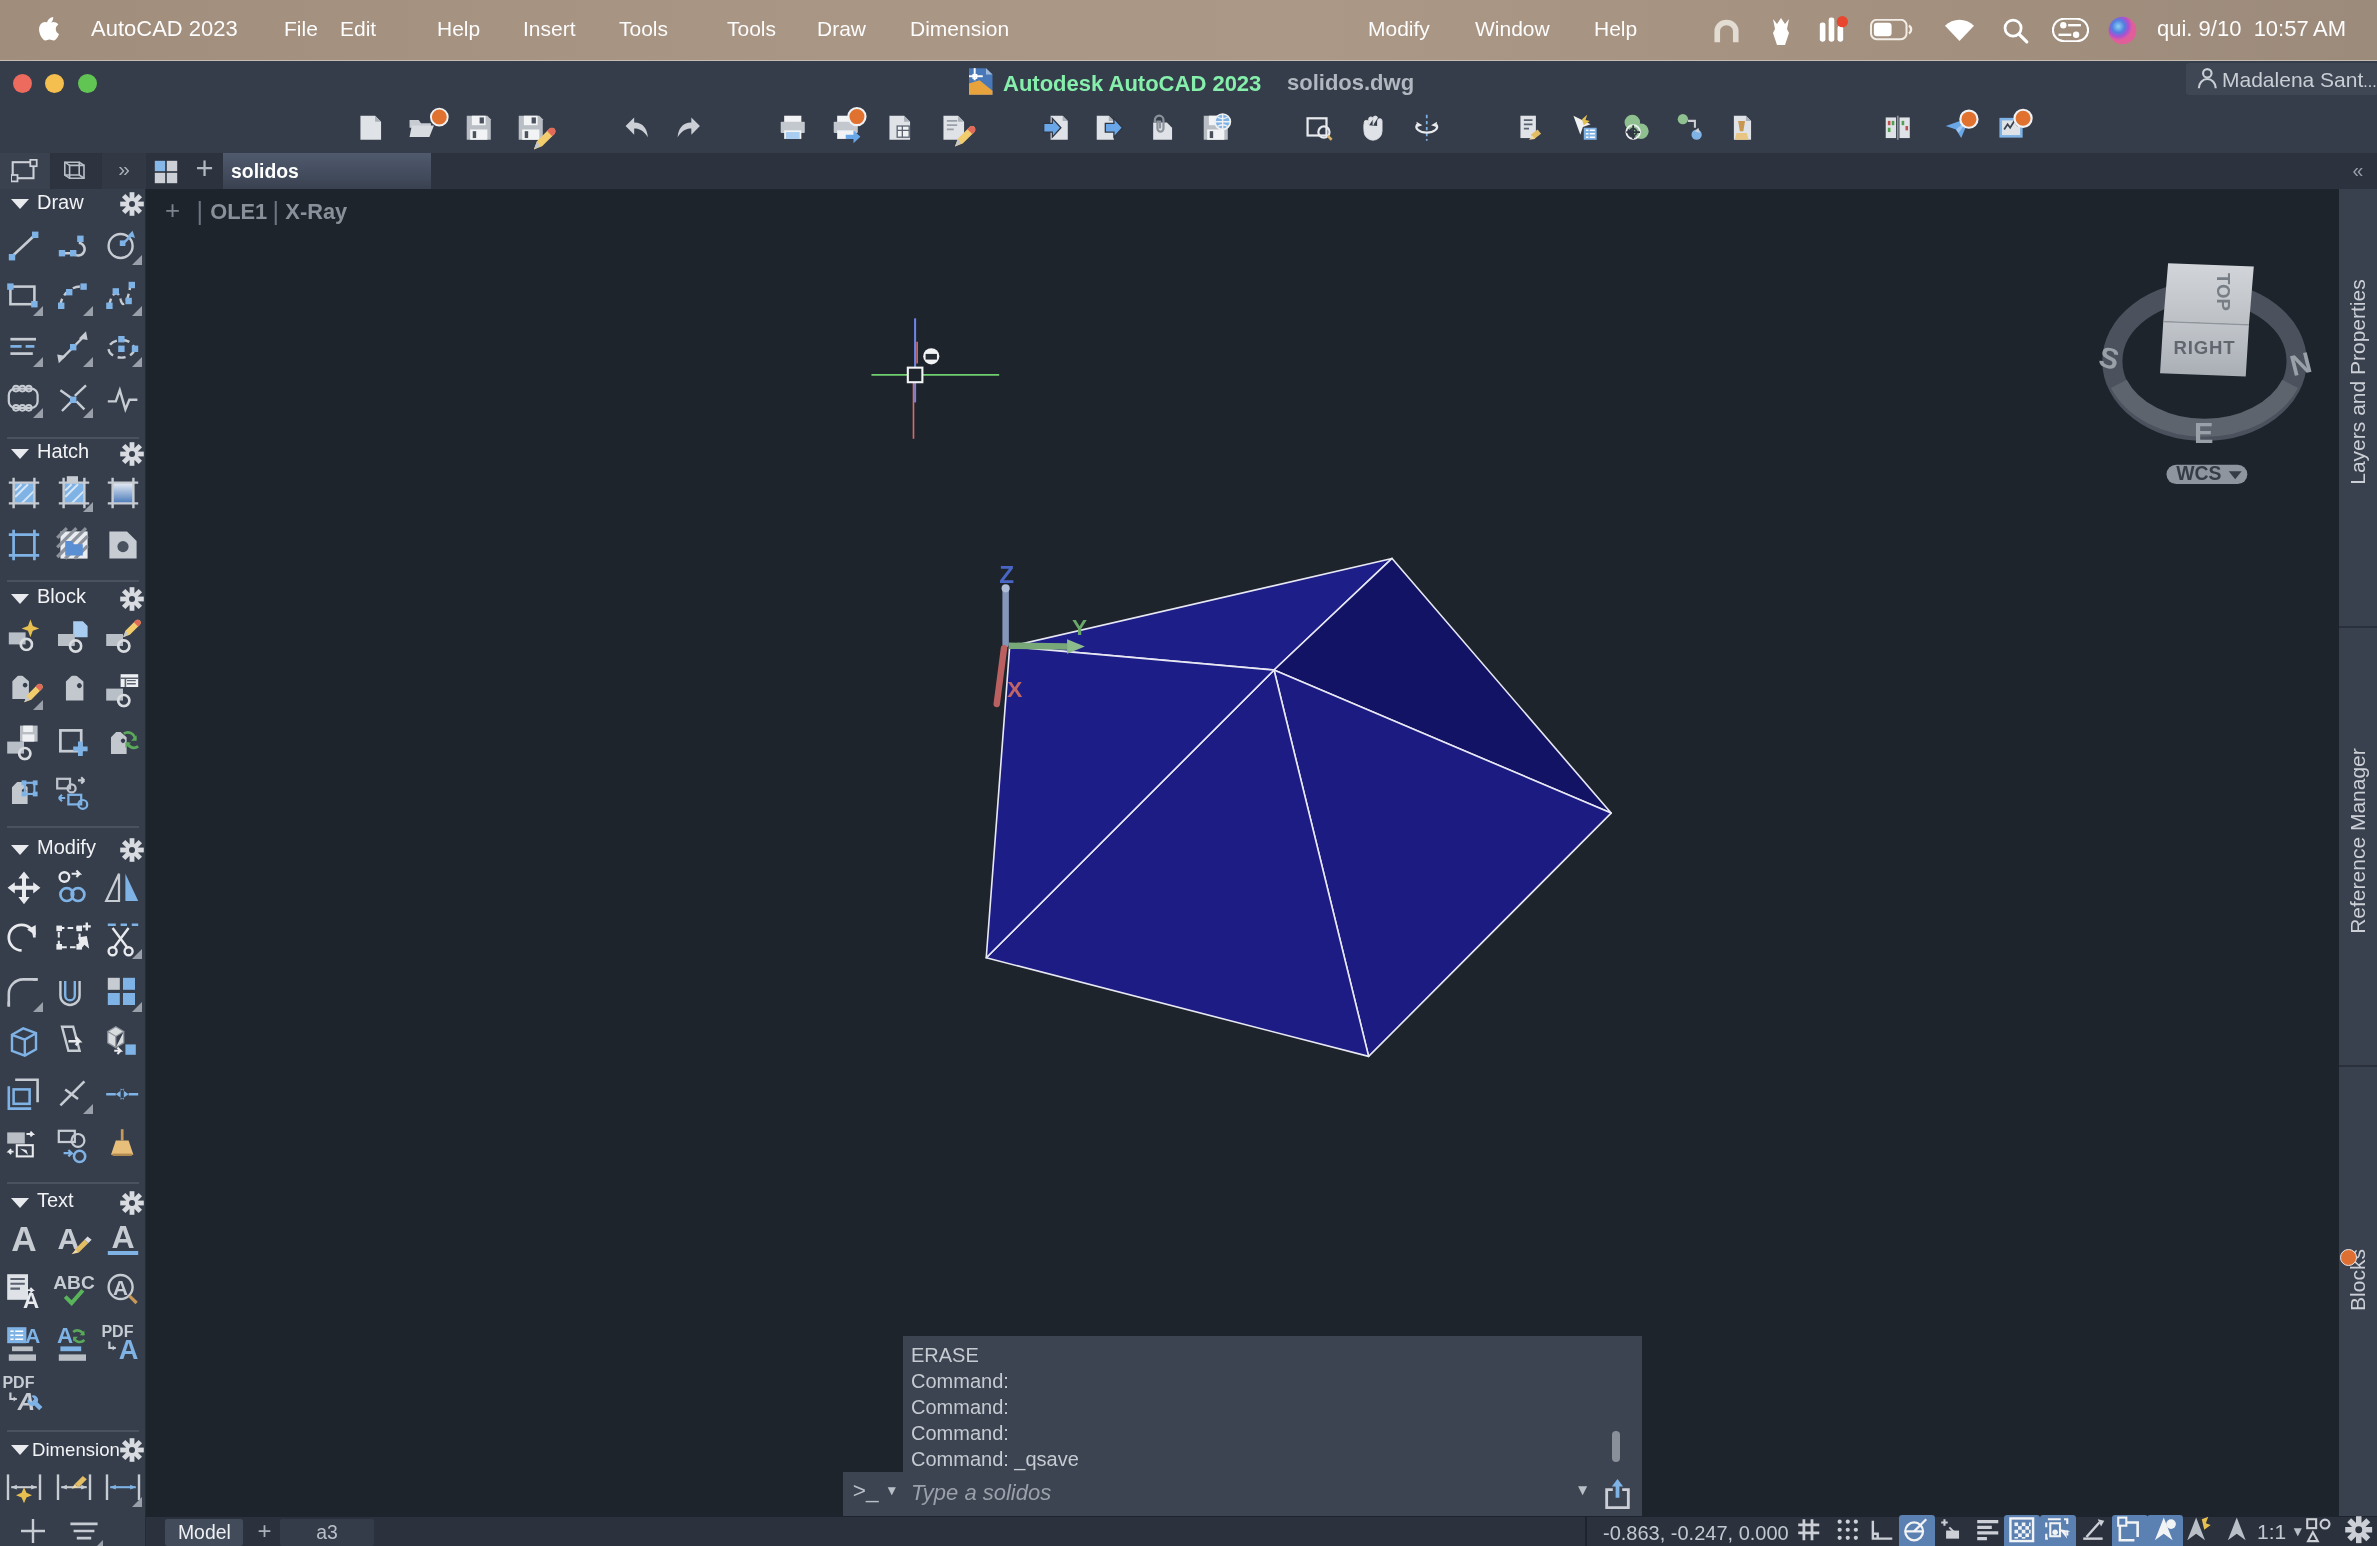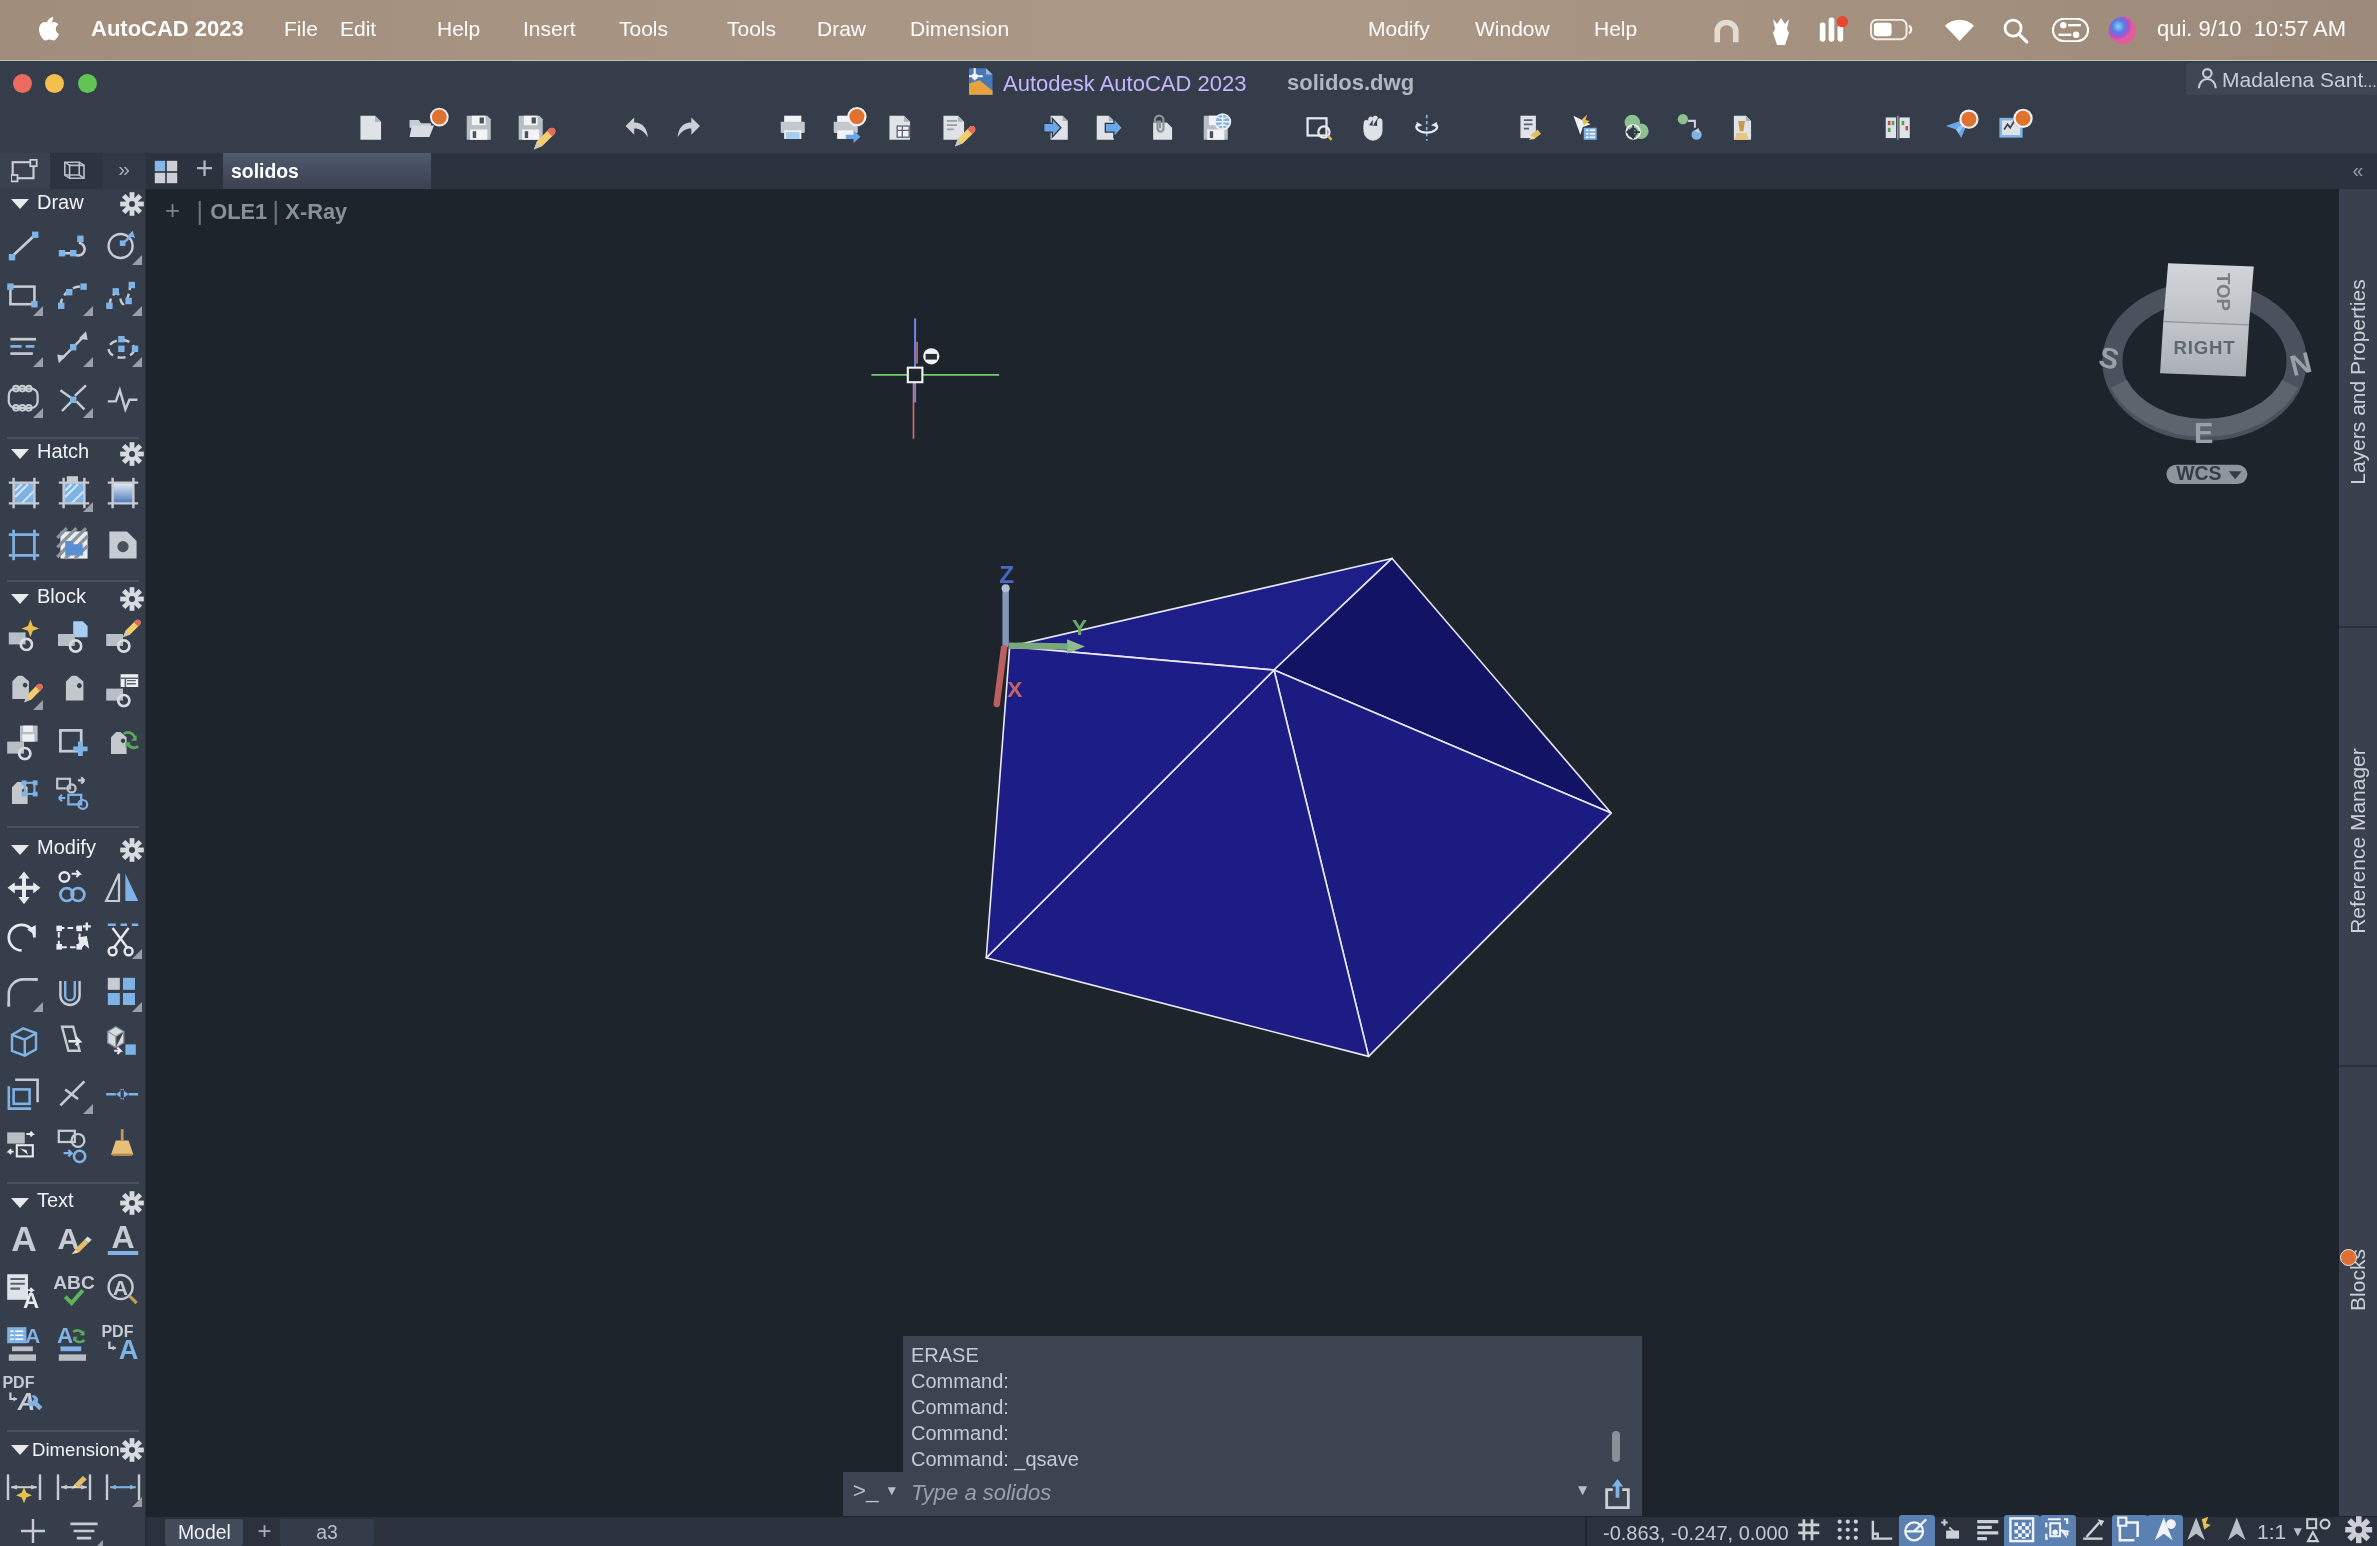--- a/index.html
+++ b/index.html
@@ -86,21 +86,21 @@
 <symbol id="arocket" viewBox="0 0 32 32">
         <path d="M16 2 L26 28 L16 21 L6 28 Z" fill="currentColor"></path>
       </symbol>
 </defs>
   </svg>
 
 <div id="menubar">
  <svg class="abs" style="left:37px;top:15.4px" width="22" height="27" viewBox="0 0 24 29">
       <path d="M15.9 7.5c1.2-1.5 2-3.5 1.8-5.5-1.8.1-3.9 1.2-5.1 2.7-1.1 1.3-2.1 3.4-1.8 5.4 2 .1 4-1.1 5.1-2.6zM20.5 15.1c0-3.4 2.8-5 2.9-5.1-1.6-2.3-4-2.6-4.9-2.7-2.1-.2-4.1 1.2-5.1 1.2-1 0-2.7-1.2-4.4-1.2-2.3 0-4.4 1.3-5.6 3.4-2.4 4.1-.6 10.2 1.7 13.5 1.1 1.6 2.5 3.5 4.2 3.4 1.7-.1 2.3-1.1 4.4-1.1 2 0 2.6 1.1 4.4 1.1 1.8 0 3-1.7 4.1-3.3 1.3-1.9 1.8-3.7 1.8-3.8-.1 0-3.5-1.4-3.5-5.4z" fill="#fff"></path>
     </svg>
- <div class="mi" style="left:91px;font-weight:bold;font-size:22px">AutoCAD 2023</div>
+ <div class="mi" style="left:91px;font-weight:normal;font-size:22px">AutoCAD 2023</div>
  <div class="mi" style="left:284px">File</div>
  <div class="mi" style="left:340px">Edit</div>
  <div class="mi" style="left:437px">Help</div>
  <div class="mi" style="left:523px">Insert</div>
  <div class="mi" style="left:619px">Tools</div>
  <div class="mi" style="left:727px">Tools</div>
  <div class="mi" style="left:817px">Draw</div>
  <div class="mi" style="left:910px">Dimension</div>
  <div class="mi" style="left:1368px">Modify</div>
  <div class="mi" style="left:1475px">Window</div>
@@ -156,21 +156,21 @@
   <div class="tl" style="left:45px;background:#f4bf4f"></div>
   <div class="tl" style="left:78px;background:#61c554"></div>
   <svg class="abs" style="left:969px;top:6.5px" width="23.5" height="27" viewBox="0 0 29 33">
         <path d="M0 0 h21 l8 8 v25 h-29 z" fill="#4878b8"></path>
         <path d="M21 0 l8 8 h-8 z" fill="#9db9dd"></path>
         <path d="M0 19 L13 15 L29 28 V33 H0 Z" fill="#e8a33d"></path>
         <line x1="7" y1="0" x2="7" y2="15" stroke="#fff" stroke-width="2.4"></line>
         <line x1="0" y1="10" x2="17" y2="10" stroke="#fff" stroke-width="2.4"></line>
         <rect x="5" y="8" width="4.5" height="4.5" fill="none" stroke="#fff" stroke-width="1.6"></rect>
       </svg>
-  <div class="abs" style="left:1003px;top:9.7px;font-size:22px;font-weight:normal;color:#c4b5fd">Autodesk AutoCAD 2023</div>
+  <div class="abs" style="left:1003px;top:9.7px;font-size:22px;font-weight:bold;color:#86efac">Autodesk AutoCAD 2023</div>
   <div class="abs" style="left:1287px;top:9px;font-size:22px;font-weight:bold;color:#b2b8c1">solidos.dwg</div>
   <div class="abs" style="left:2186px;top:2.4px;width:192px;height:32px;background:#3f4754;border-radius:3.2px">
     <svg class="abs" style="left:9.7px;top:4px" width="22.6" height="22.6" viewBox="0 0 32 32" color="#c9ced5">
           <use href="#persn"></use>
         </svg>
     <div class="abs" style="left:36px;top:4.9px;font-size:21px;color:#c9ced5;white-space:nowrap">Madalena Sant<span style="font-size:16px">...</span><span style="font-size:13px">▾</span></div>
   </div>
 
   <svg class="tbi" style="left:357px" viewBox="0 0 32 32">
         <use href="#page"></use>

